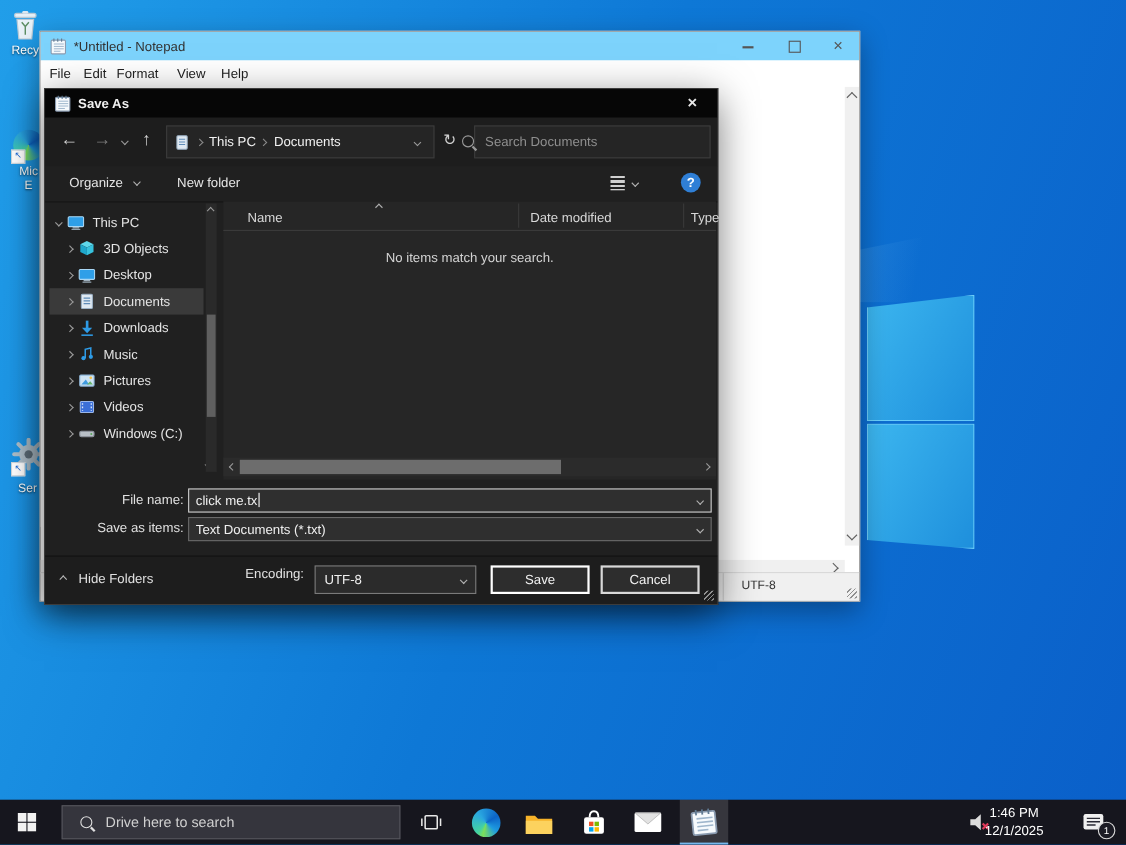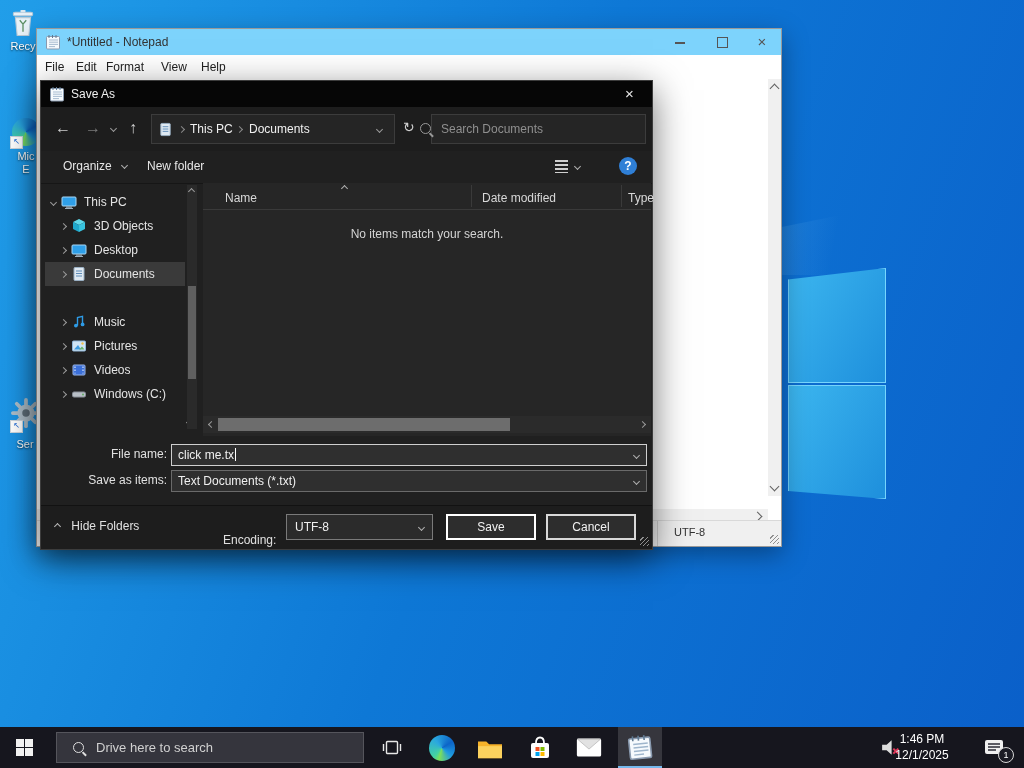--- a/index.html
+++ b/index.html
@@ -26,21 +26,21 @@
   .np-title{position:absolute;left:0;top:0;right:0;height:26px;background:#7dd3fc;}
   .np-title-text{position:absolute;left:30px;top:6px;font-size:12px;color:#333;}
   .np-menu{position:absolute;left:0;top:26px;right:0;height:24px;background:#fff;font-size:12px;color:#222;}
   .np-menu span{position:absolute;top:5px;}
   .npc{position:absolute;top:0;width:34px;height:26px;text-align:center;color:#555;}
   .np-scroll-v{position:absolute;top:50px;right:0;width:13px;bottom:50px;background:#f0f0f0;color:#606060;}
   .np-scroll-h{position:absolute;left:0;right:13px;top:480px;height:13px;background:#f0f0f0;color:#606060;}
   .np-status{position:absolute;left:0;right:0;bottom:0;height:25px;background:#f0f0f0;border-top:1px solid #d9d9d9;font-size:11px;color:#333;}
   
   .dlg{position:absolute;left:40px;top:80px;width:611px;height:468px;background:#202020;border:1px solid #3c3c3c;box-shadow:0 10px 34px rgba(0,0,0,.55);color:#e6e6e6;font-size:12px;}
-  .dlg-title{position:absolute;left:0;top:0;right:0;height:26px;background:#060606;}
+  .dlg-title{position:absolute;left:0;top:0;right:0;height:26px;background:#060606;font-weight:bold;}
   .dlg-nav{position:absolute;left:0;top:26px;right:0;height:44px;background:#1d1d1d;}
   .navbtn{position:absolute;top:12px;color:#cfcfcf;font-size:16px;line-height:18px;}
   .field{position:absolute;background:#252525;border:1px solid #3c3c3c;box-sizing:border-box;}
   .dlg-toolbar{position:absolute;left:0;top:70px;right:0;height:32px;background:#202020;border-bottom:1px solid #161616;}
   .tree{position:absolute;left:0;top:102px;width:160px;height:253px;}
   .trow{position:absolute;left:4px;width:140px;height:24px;display:flex;align-items:center;color:#e4e4e4;}
   .trow .tchev{width:16px;text-align:center;color:#9a9a9a;flex:0 0 16px;display:flex;justify-content:center;}
   .trow svg{flex:0 0 16px;margin-right:7px;}
   .trow.sel{background:#3a3a3a;}
   .trow.lvl1{padding-left:10px;width:130px;}
@@ -226,21 +226,21 @@
         <span class="abs" style="left:9px;top:7px;color:#8f8f8f;">Search Documents</span>
         <span class="mag abs" style="right:12px;top:8px;color:#9a9a9a;"></span>
       </div>
     </div>
 
     <div class="dlg-toolbar">
       <span class="abs" style="left:22px;top:8px;">
         <span>Organize</span>
         <span class="cv d sm" style="margin-left:7px;vertical-align:2px;color:#b0b0b0;"></span>
       </span>
-      <span class="abs" style="left:106px;top:8px;text-align:center;">New folder</span>
+      <span class="abs" style="left:120px;top:8px;text-align:center;">New folder</span>
       <span class="abs" style="left:514px;top:8px;width:34px;height:16px;">
         <span class="abs" style="left:0;top:1px;width:13px;height:13px;background:repeating-linear-gradient(#cfcfcf 0 2px,transparent 2px 4px);"></span>
         <span class="cv d sm abs" style="left:20px;top:5px;color:#b0b0b0;"></span>
       </span>
       <span class="abs" style="left:578px;top:6px;width:18px;height:18px;border-radius:50%;background:#2f7fd6;color:#fff;text-align:center;line-height:18px;font-size:12px;font-weight:bold;">?</span>
     </div>
 
     <div class="tree">
       <div class="trow" style="top:7px;">
         <span class="tchev">
@@ -270,20 +270,29 @@
         <span class="tlabel">Desktop</span>
       </div>
       <div class="trow lvl1 sel" style="top:79px;">
         <span class="tchev">
             <span class="cv r sm"></span>
           </span>
         <svg viewBox="0 0 16 16" width="16" height="16">
             <use href="#ic-doc"></use>
           </svg>
         <span class="tlabel">Documents</span>
+      </div>
+      <div class="trow lvl1" style="top:103px;">
+        <span class="tchev">
+            <span class="cv r sm"></span>
+          </span>
+        <svg viewBox="0 0 16 16" width="16" height="16">
+            <use href="#ic-dl"></use>
+          </svg>
+        <span class="tlabel">Downloads</span>
       </div>
       <div class="trow lvl1" style="top:127px;">
         <span class="tchev">
             <span class="cv r sm"></span>
           </span>
         <svg viewBox="0 0 16 16" width="16" height="16">
             <use href="#ic-music"></use>
           </svg>
         <span class="tlabel">Music</span>
       </div>
@@ -347,21 +356,21 @@
     <div class="fcombo" style="top:389px;">
       <span>Text Documents (*.txt)</span>
       <span class="cv d sm"></span>
     </div>
 
     <div class="dlg-footer">
       <span class="abs" style="left:14px;top:13px;color:#e0e0e0;">
         <span class="cv u sm" style="margin-right:8px;vertical-align:1px;color:#b8b8b8;"></span>
         <span>Hide Folders</span>
       </span>
-      <span class="abs" style="left:182px;top:27px;color:#e0e0e0;">Encoding:</span>
+      <span class="abs" style="left:182px;top:8px;color:#e0e0e0;">Encoding:</span>
       <div class="field" style="left:245px;top:8px;width:147px;height:26px;border-color:#7a7a7a;background:#2b2b2b;">
         <span class="abs" style="left:8px;top:5px;color:#f0f0f0;">UTF-8</span>
         <span class="cv d sm abs" style="right:8px;top:10px;color:#b0b0b0;"></span>
       </div>
       <div class="btn" style="left:405px;width:90px;border-color:#ffffff;">Save</div>
       <div class="btn" style="left:505px;width:90px;border-color:#d8d8d8;">Cancel</div>
       <span class="grip abs" style="right:3px;bottom:3px;width:9px;height:9px;"></span>
     </div>
   </div>
 

